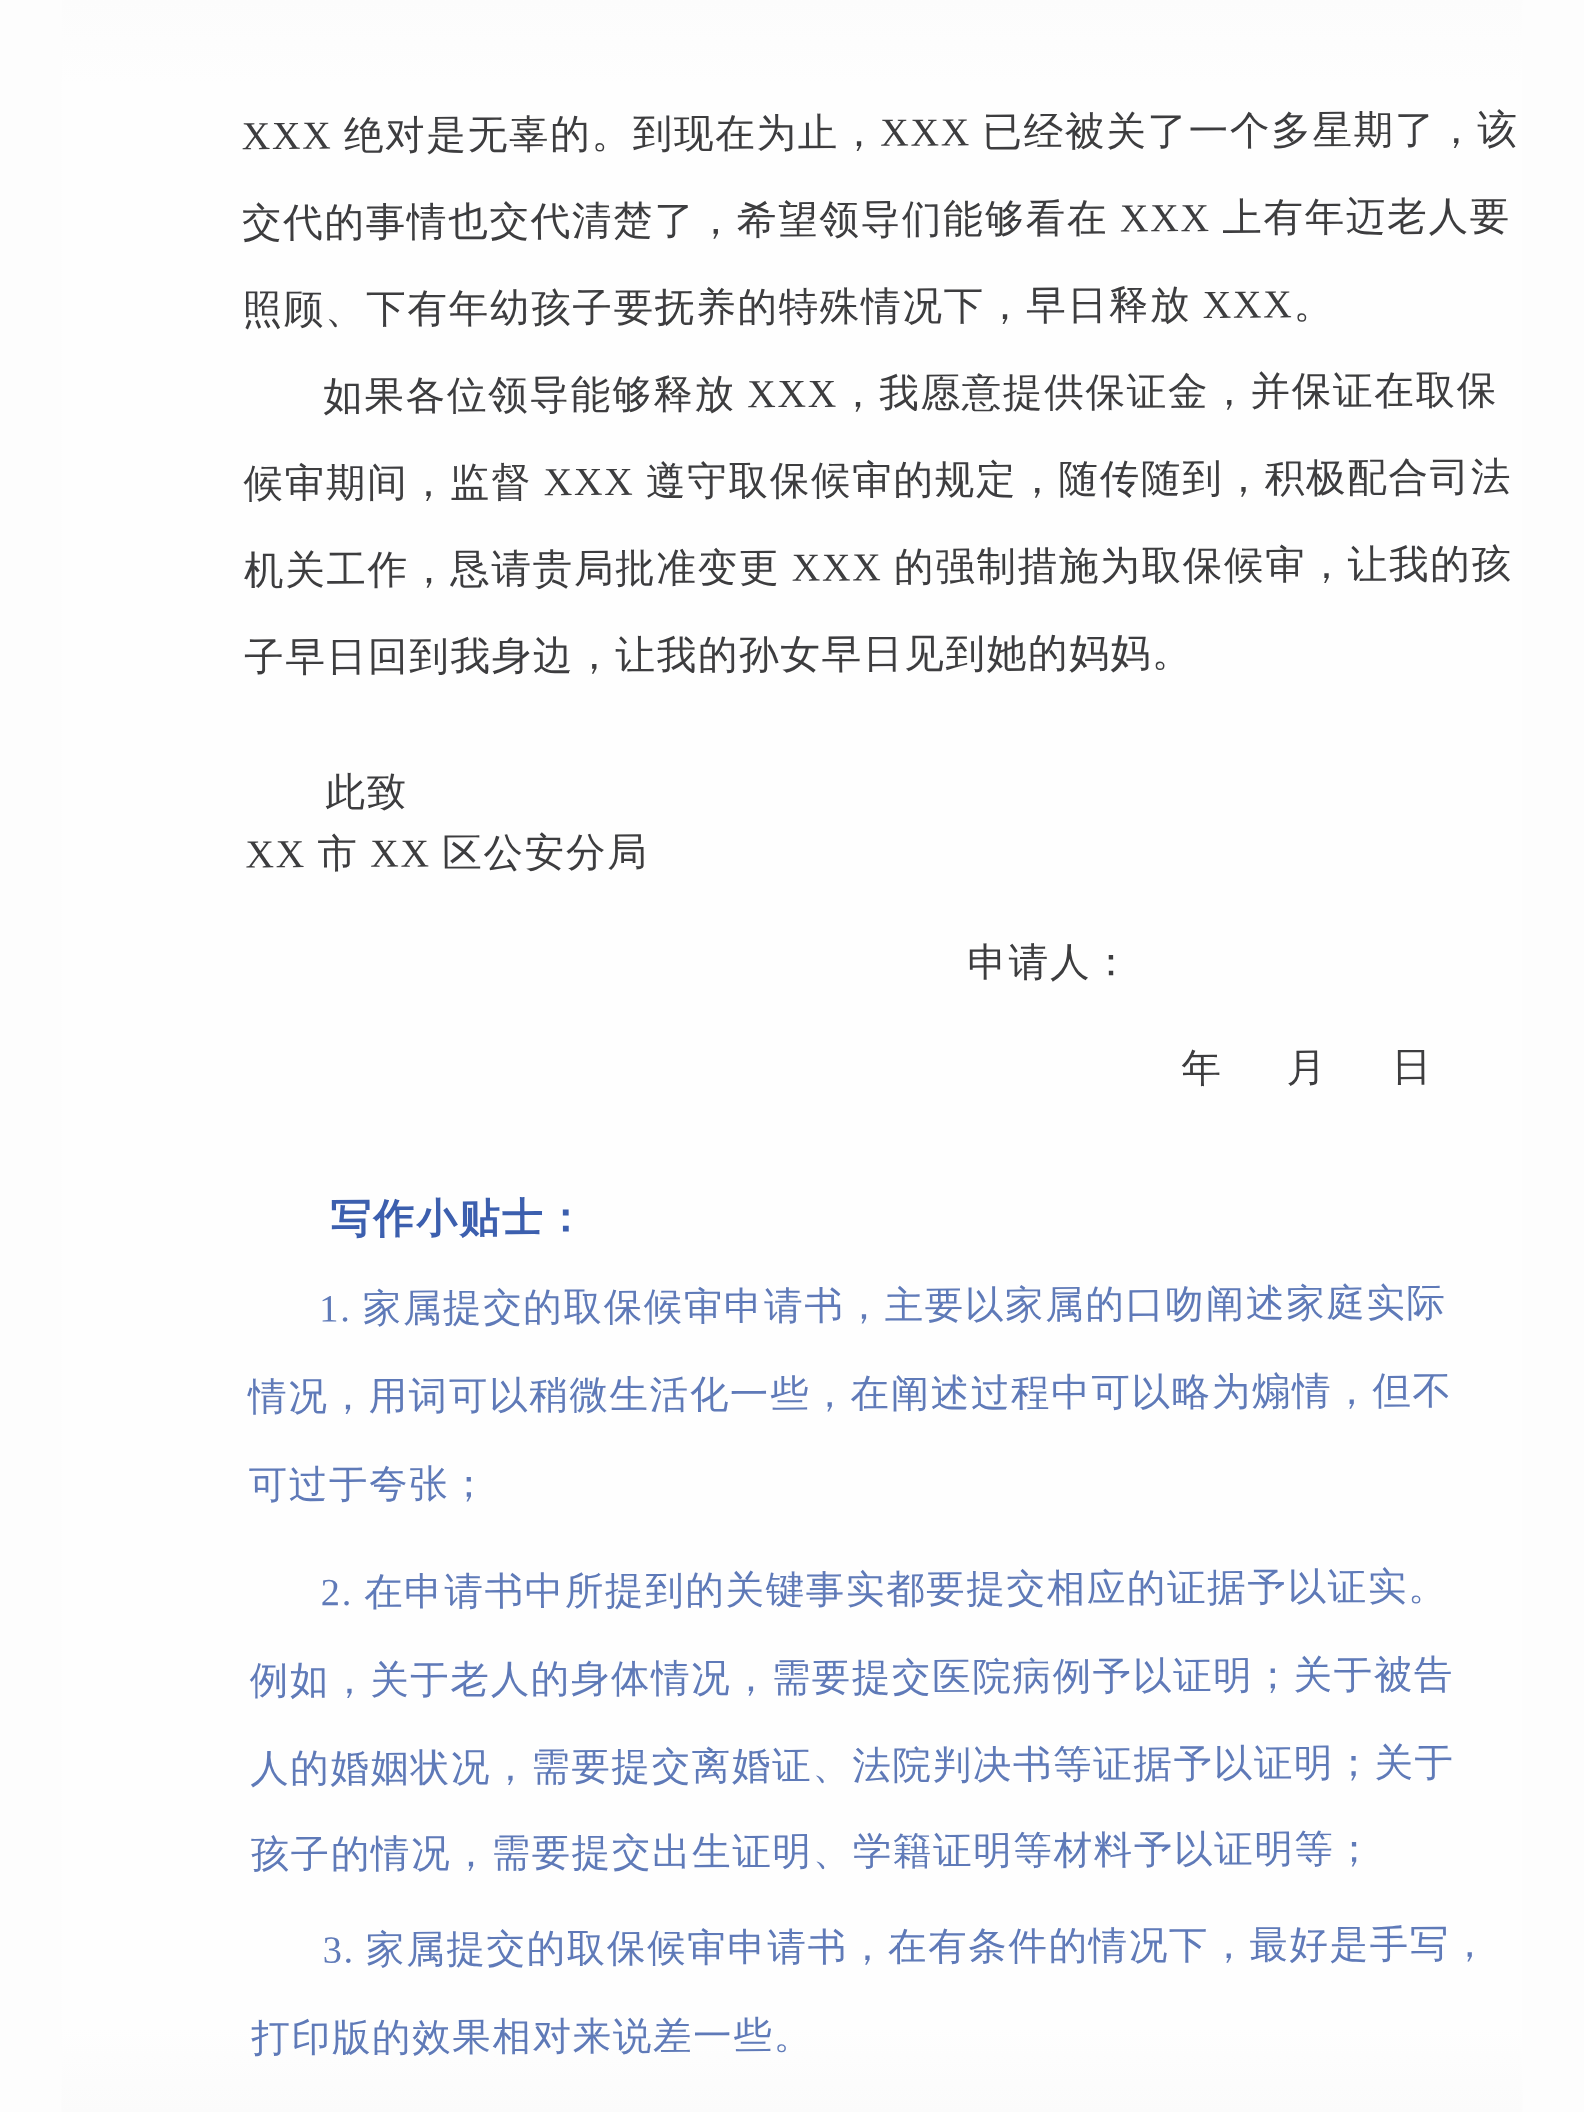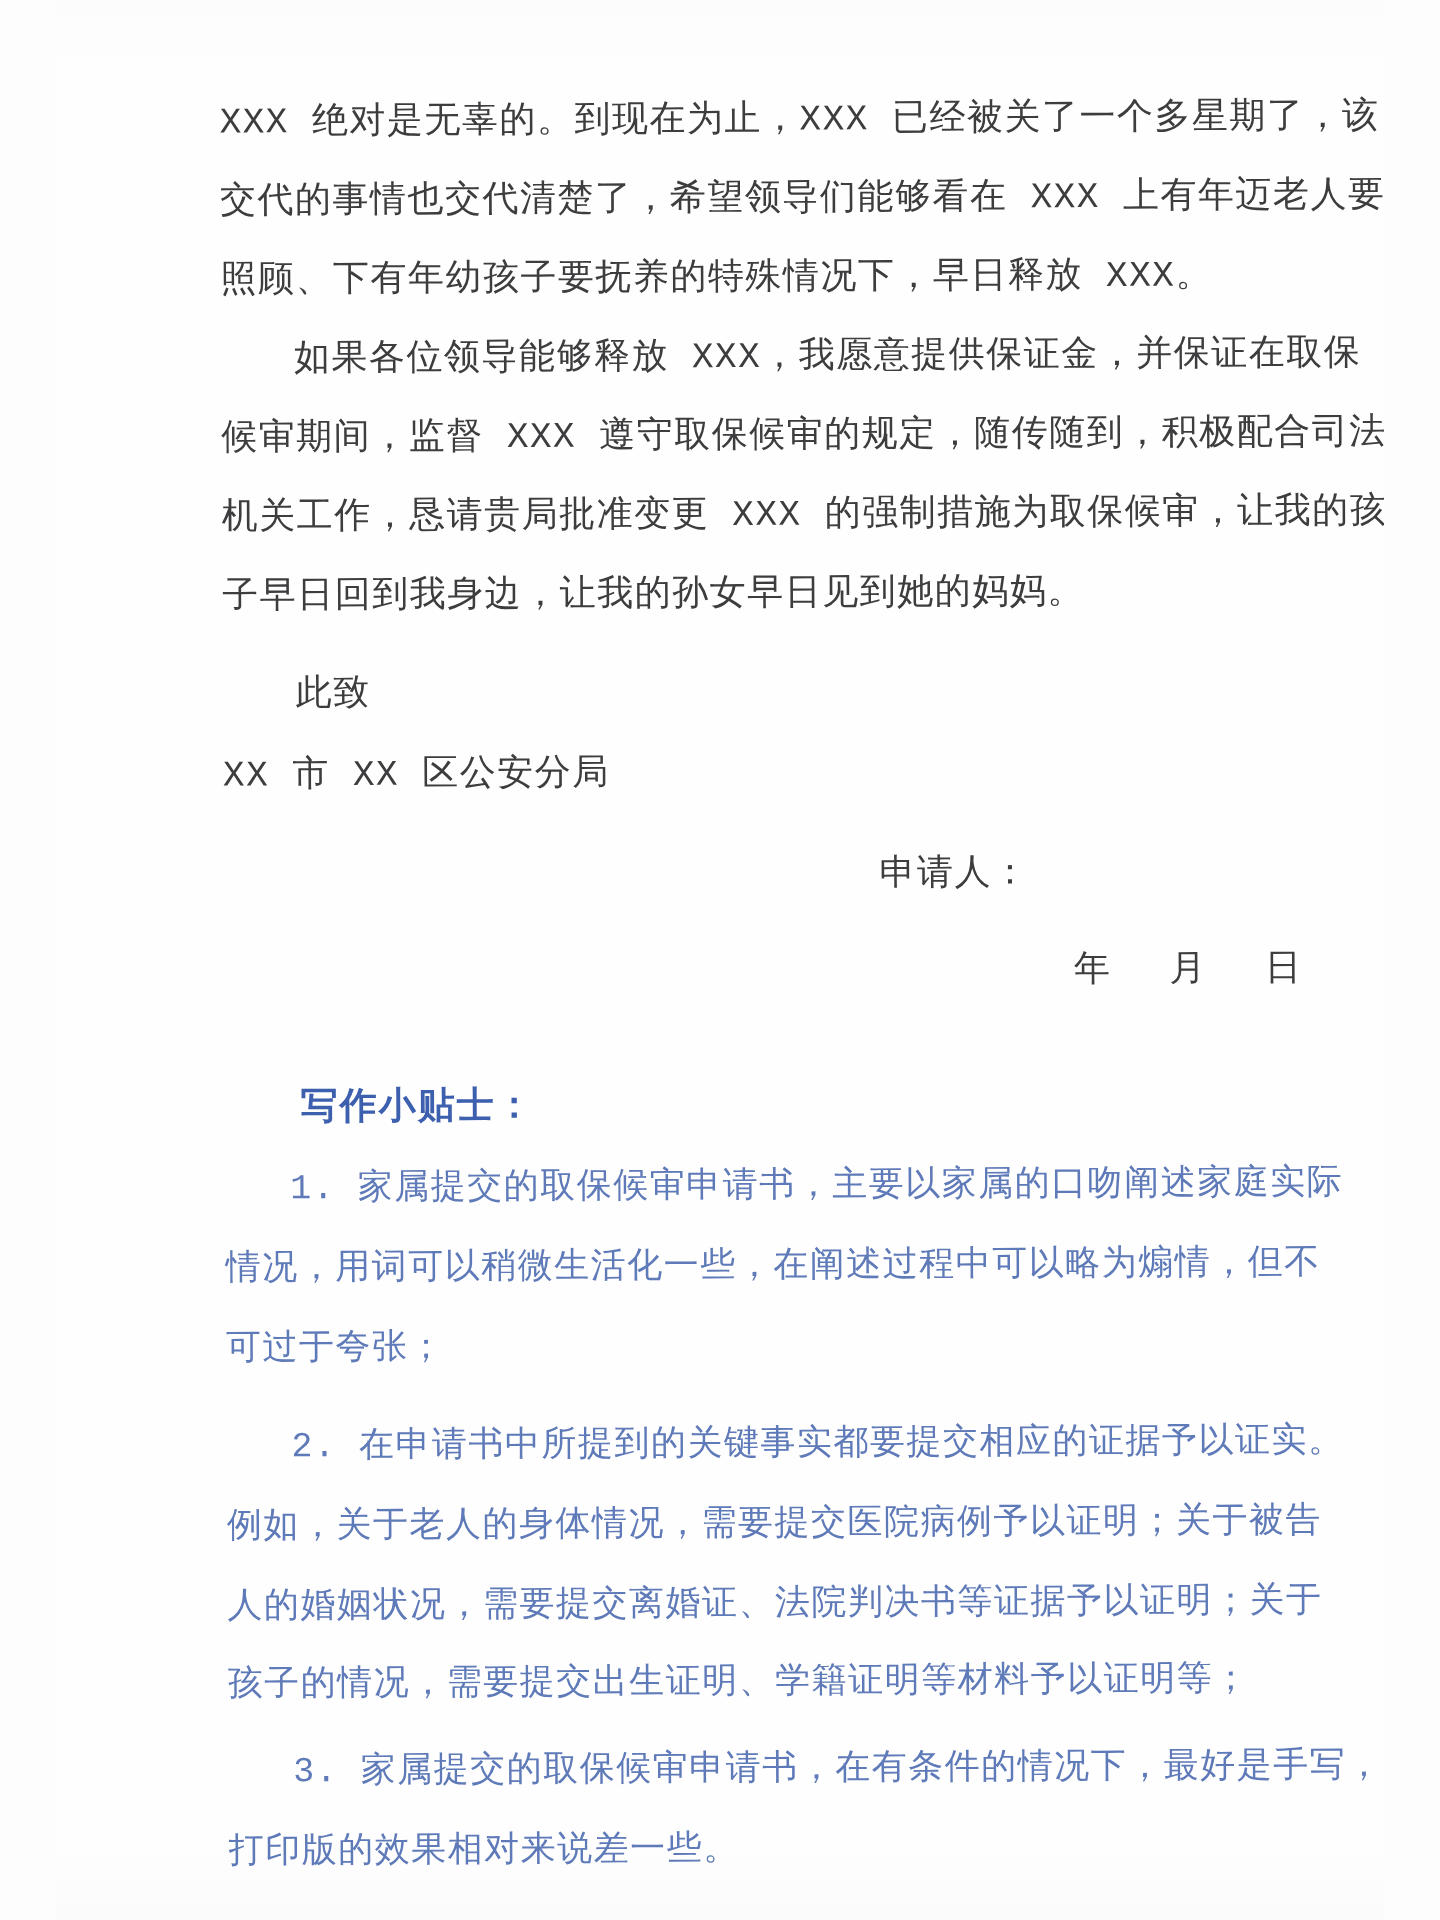--- a/index.html
+++ b/index.html
@@ -7,21 +7,21 @@
     padding: 0;
     background: #fdfdfd;
   }
   .page {
     position: relative;
     width: 1328px;
     height: 1920px;
     margin: 0 auto;
     background: linear-gradient(180deg, #fcfcfc 0%, #fefefe 4%, #fefefe 96%, #fbfbfb 100%);
     overflow: hidden;
-    font-family: Liberation Mono, monospace;
+    font-family: Liberation Serif, serif;
   }
   .content {
     position: absolute;
     inset: 0;
     transform: rotate(-0.3deg);
     transform-origin: 50% 50%;
   }
   .line {
     position: absolute;
     white-space: nowrap;
@@ -58,21 +58,21 @@
 
     <div class="line letter-text" style="left:168px; top:103px;">XXX 绝对是无辜的。到现在为止，XXX 已经被关了一个多星期了，该</div>
     <div class="line letter-text" style="left:168px; top:182px;">交代的事情也交代清楚了，希望领导们能够看在 XXX 上有年迈老人要</div>
     <div class="line letter-text" style="left:168px; top:261px;">照顾、下有年幼孩子要抚养的特殊情况下，早日释放 XXX。</div>
 
     <div class="line letter-text" style="left:241px; top:340px;">如果各位领导能够释放 XXX，我愿意提供保证金，并保证在取保</div>
     <div class="line letter-text" style="left:168px; top:419px;">候审期间，监督 XXX 遵守取保候审的规定，随传随到，积极配合司法</div>
     <div class="line letter-text" style="left:168px; top:498px;">机关工作，恳请贵局批准变更 XXX 的强制措施为取保候审，让我的孩</div>
     <div class="line letter-text" style="left:168px; top:577px;">子早日回到我身边，让我的孙女早日见到她的妈妈。</div>
 
-    <div class="line letter-text" style="left:241px; top:675px;">此致</div>
+    <div class="line letter-text" style="left:241px; top:700px;">此致</div>
     <div class="line letter-text" style="left:168px; top:756px;">XX 市 XX 区公安分局</div>
     <div class="line letter-text" style="left:824px; top:858px;">申请人：</div>
 
     <div class="line letter-text date-row" style="left:1018px; top:955px;">
       <span>年</span>
       <span>月</span>
       <span>日</span>
     </div>
 
     <div class="line tip-title" style="left:244px; top:1088px;">写作小贴士：</div>

